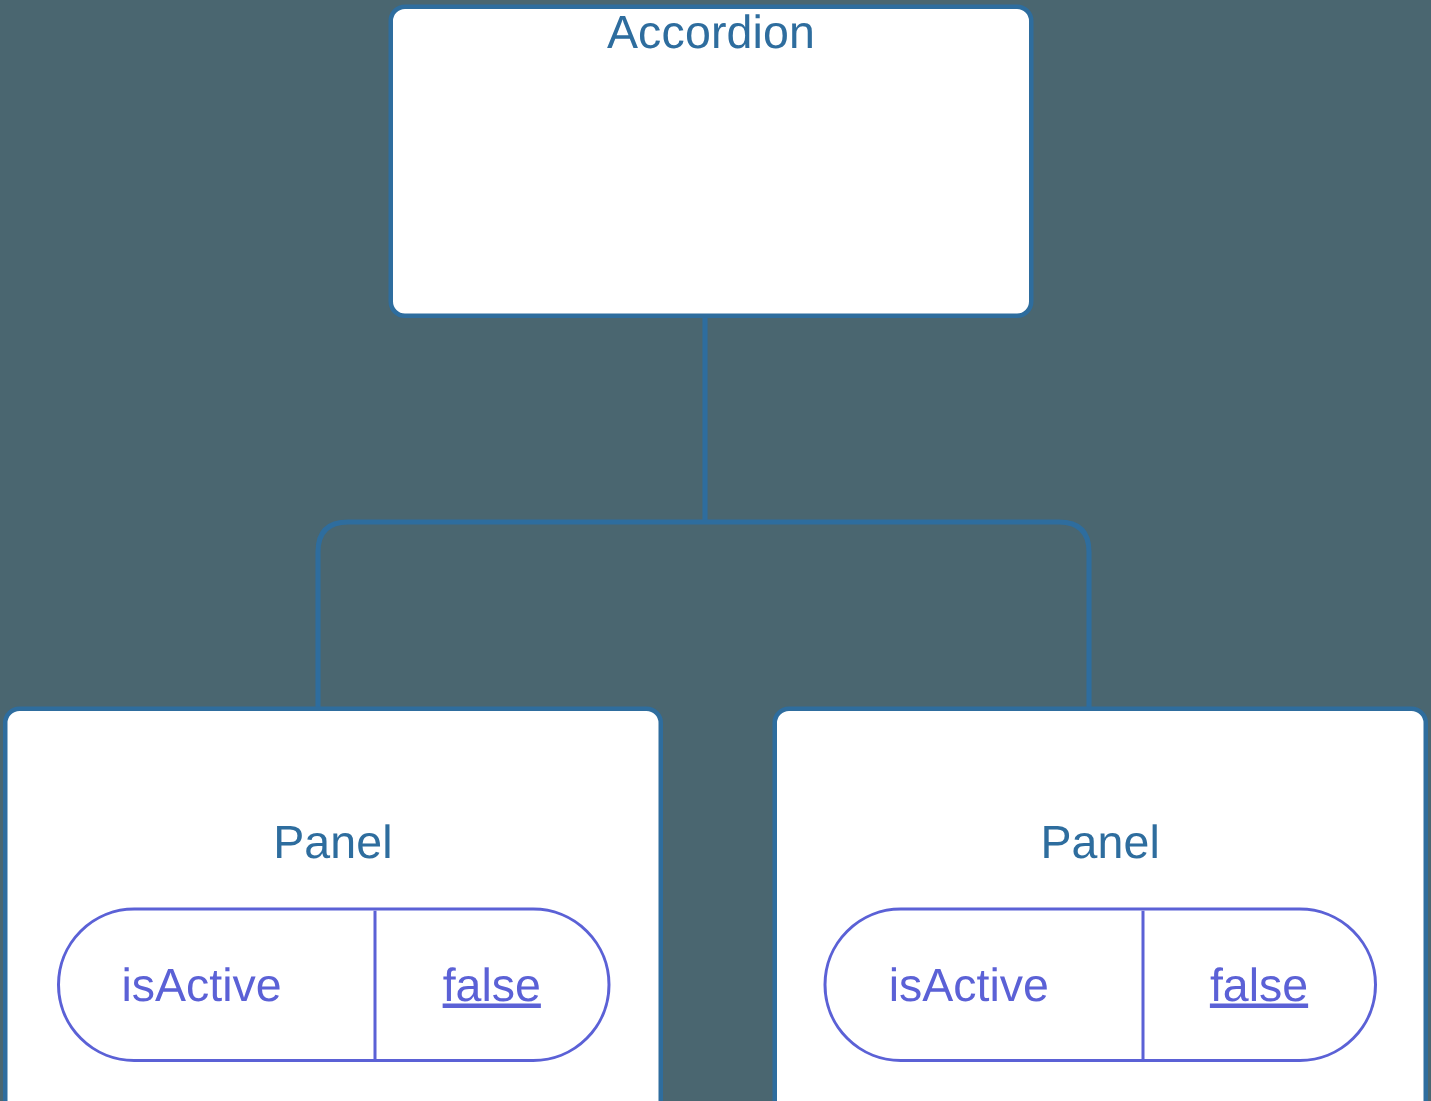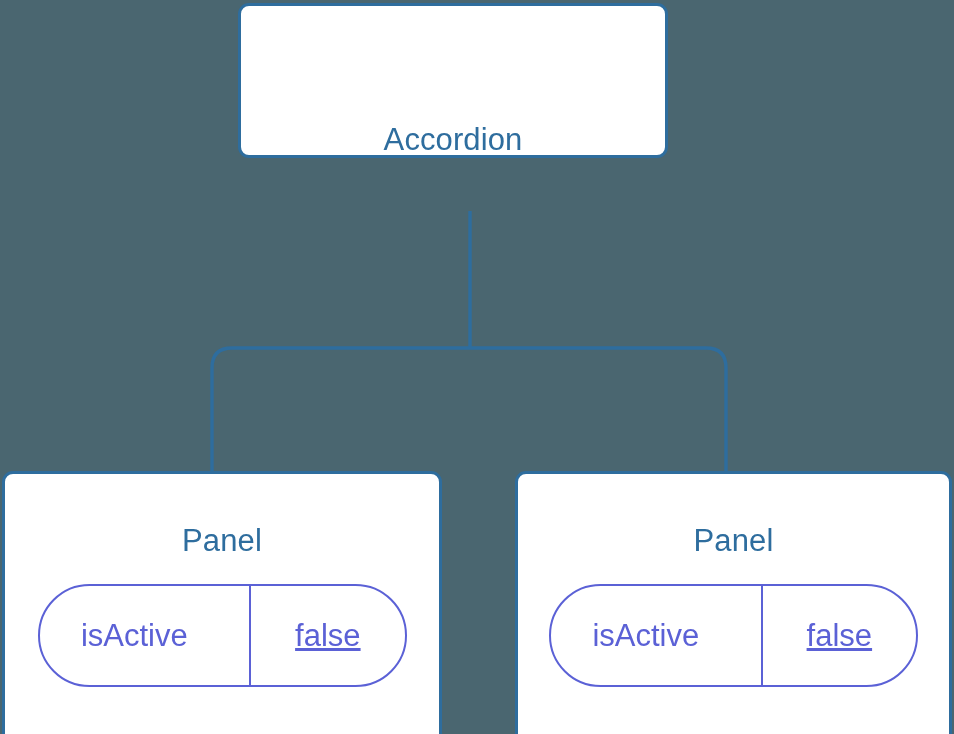--- a/index.html
+++ b/index.html
@@ -38,25 +38,25 @@
     box-sizing: border-box;
     background: #ffffff;
     border: 3px solid #2e6d9e;
     border-radius: 11px;
     z-index: 2;
     display: flex;
     flex-direction: column;
     align-items: center;
   }
   .node.root {
-    left: 238px;
+    left: 259px;
     top: 3px;
     width: 430px;
-    height: 155px;
-    justify-content: flex-end;
+    height: 209px;
+    justify-content: flex-start;
   }
   .node.leaf-left {
     left: 2px;
     top: 471px;
     width: 440px;
     height: 278px;
   }
   .node.leaf-right {
     left: 515px;
     top: 471px;
@@ -67,21 +67,21 @@
   .node-title {
     color: #2e6d9e;
     font-size: 31px;
     font-weight: 400;
     line-height: 1;
     letter-spacing: 0.1px;
     white-space: nowrap;
   }
   .node.leaf-left .node-title,
   .node.leaf-right .node-title {
-    margin-top: 51px;
+    margin-top: 72px;
   }
 
   
   .state-pill {
     display: flex;
     align-items: stretch;
     box-sizing: border-box;
     border: 2px solid #5b61d6;
     border-radius: 52px;
     height: 103px;

